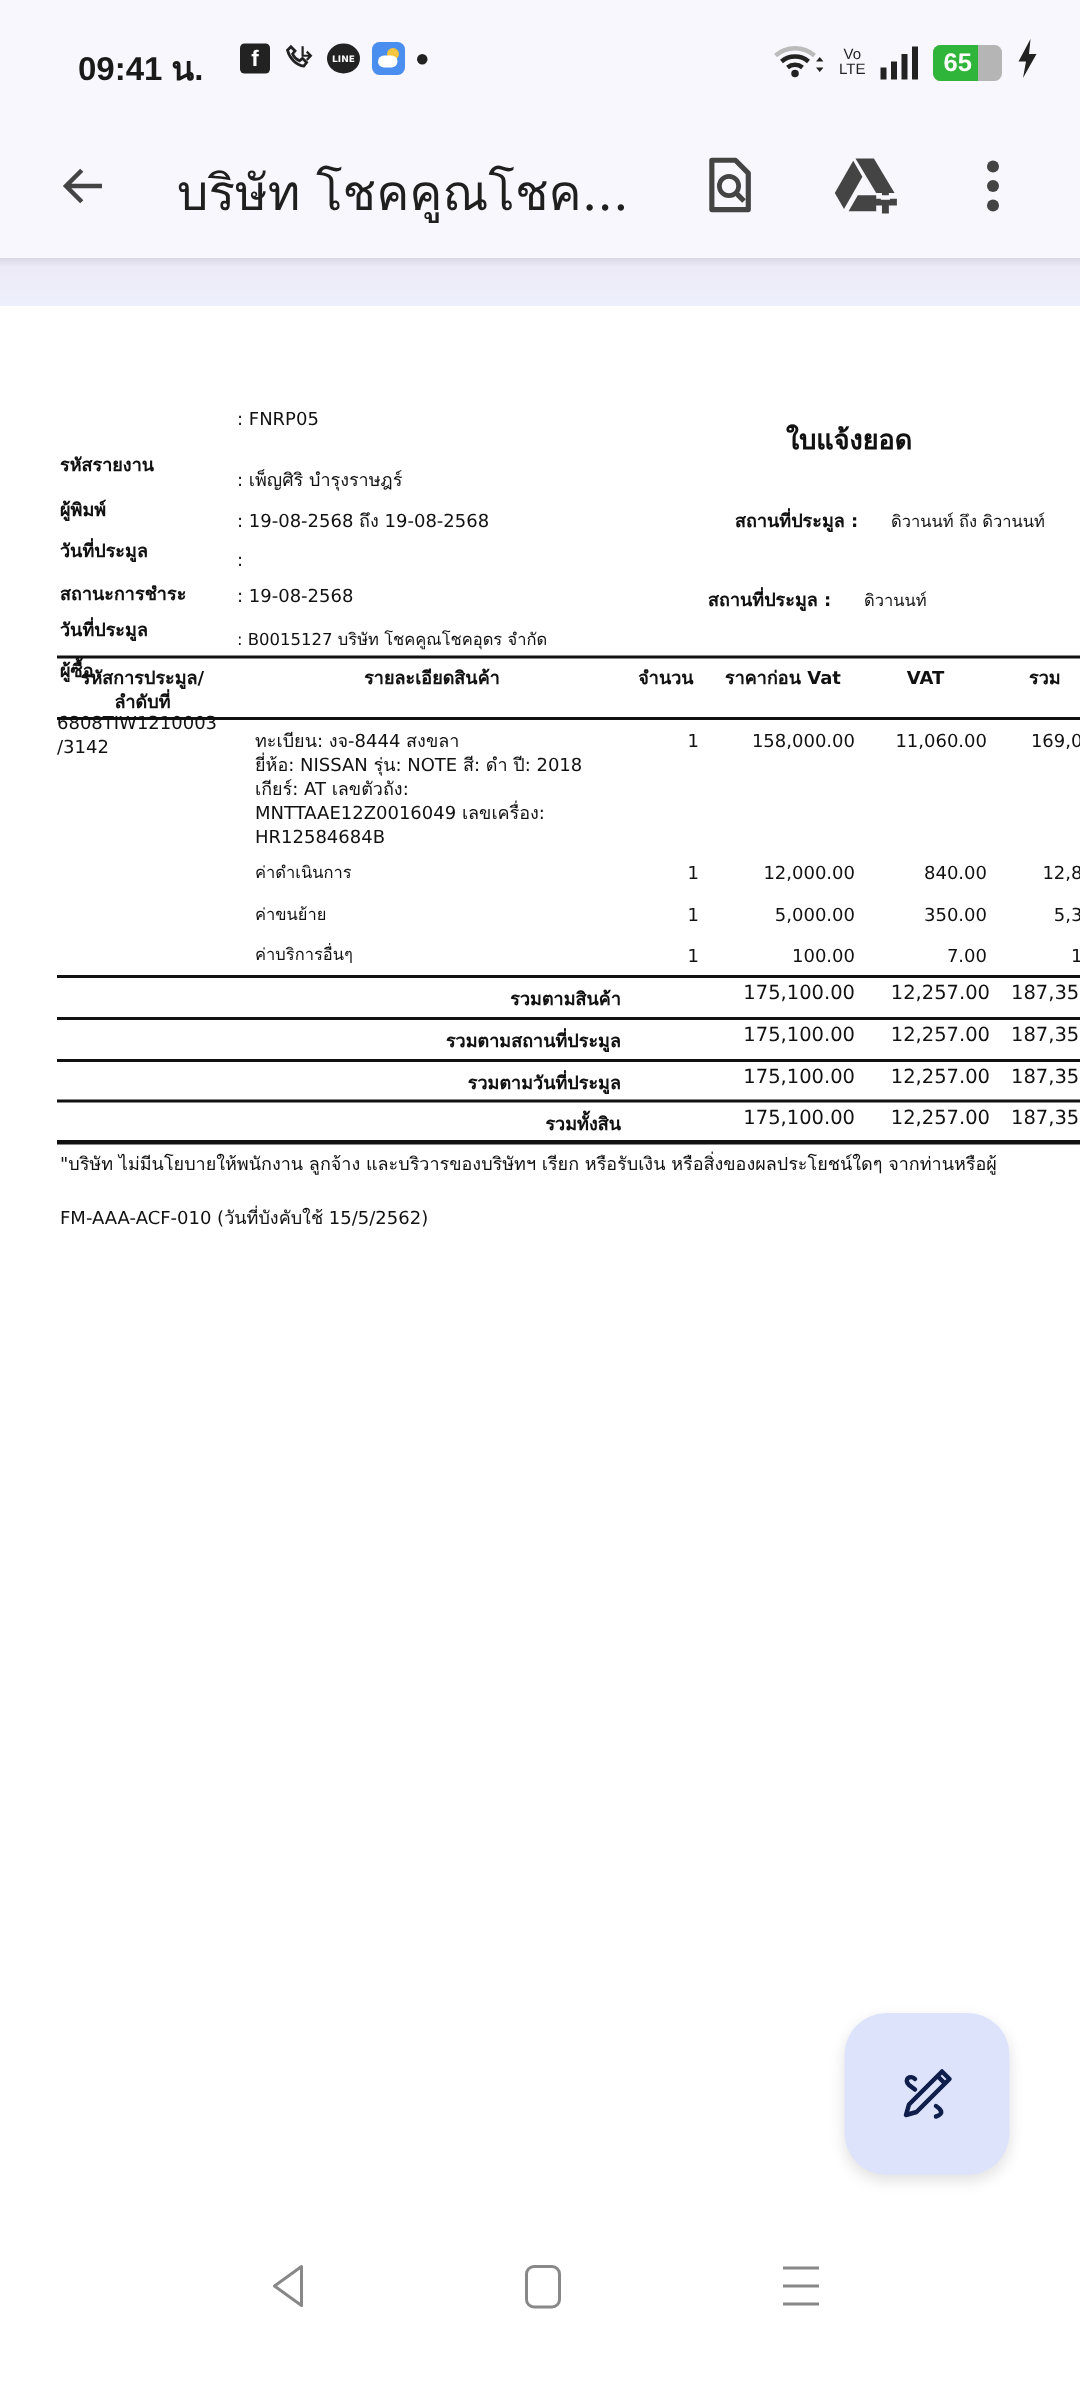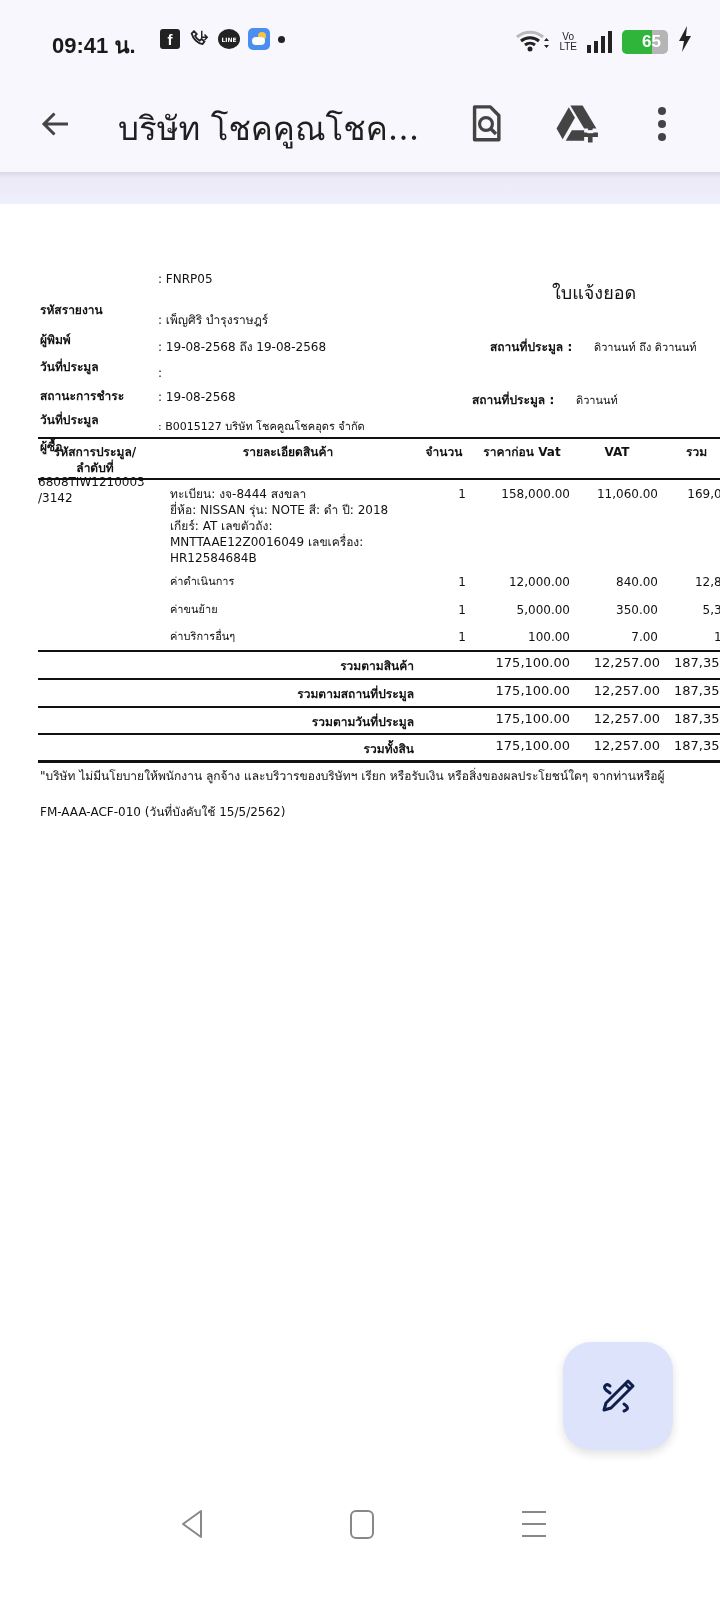--- a/index.html
+++ b/index.html
@@ -13,33 +13,33 @@
   .sb-weather { background: #4a8ef0; border-radius: 5px; width: 22px; height: 22px; position: relative; }
   .sb-weather::after { content: ""; position: absolute; left: 4px; top: 9px; width: 13px; height: 8px; background: #fff; border-radius: 5px; }
   .sb-weather::before { content: ""; position: absolute; left: 10px; top: 4px; width: 8px; height: 8px; background: #f9c440; border-radius: 50%; }
   .sb-dot { width: 7px; height: 7px; background: #222; border-radius: 50%; }
   .sb-icons-right { position: absolute; right: 28px; top: 26px; display: flex; gap: 10px; align-items: center; }
   .volte { font-size: 10px; font-weight: normal; line-height: 10px; text-align: center; color: #222; font-family: "Liberation Sans", sans-serif; }
   .signal { display: flex; align-items: flex-end; gap: 3px; height: 22px; }
   .signal span { width: 4px; background: #222; display: block; }
   .battery { width: 46px; height: 24px; border-radius: 5px; background: #b5b5b5; position: relative; overflow: hidden; display: flex; align-items: center; }
   .battery-fill { position: absolute; left: 0; top: 0; bottom: 0; background: #2fb53a; }
-  .battery-text { position: relative; z-index: 1; color: #fff; font-weight: bold; font-size: 17px; padding-left: 20px; font-family: "Liberation Sans", sans-serif; }
+  .battery-text { position: relative; z-index: 1; color: #fff; font-weight: bold; font-size: 17px; padding-left: 7px; font-family: "Liberation Sans", sans-serif; }
   .bolt { font-size: 22px; color: #222; }
 
   .appbar { position: absolute; top: 80px; left: 0; width: 720px; height: 92px; background: #f8f7fd; }
   .back-btn { position: absolute; left: 30px; top: 18px; width: 52px; height: 52px; display: flex; align-items: center; justify-content: center; }
   .doc-title { position: absolute; left: 118px; top: 22px; font-size: 33px; color: #1f1f1f; font-family: "DejaVu Serif", serif; white-space: nowrap; }
   .act-btn { position: absolute; top: 18px; width: 52px; height: 52px; display: flex; align-items: center; justify-content: center; }
   .appbar-shadow { position: absolute; top: 172px; left: 0; width: 720px; height: 32px; background: linear-gradient(#d9d8e4 0px, #eceaf6 6px, #eef0fd 32px); }
 
   .page { position: absolute; top: 204px; left: 2px; width: 718px; height: 1278px; background: #ffffff; overflow: hidden; font-family: "DejaVu Sans", sans-serif; color: #111; }
   .meta-label { position: absolute; left: 38px; font-weight: bold; font-size: 12px; white-space: nowrap; margin-top: 20px; }
   .meta-val { position: absolute; left: 156px; font-size: 12px; white-space: nowrap; }
-  .report-title { position: absolute; left: 522px; top: 74px; font-size: 18px; font-weight: normal; white-space: nowrap; margin-left: 28px; }
+  .report-title { position: absolute; left: 522px; top: 74px; font-size: 18px; font-weight: bold; white-space: nowrap; }
   .loc-label { position: absolute; font-weight: bold; font-size: 12px; white-space: nowrap; }
   .loc-val { position: absolute; font-size: 11px; white-space: nowrap; }
 
   .rule { position: absolute; left: 36px; width: 690px; background: #111; }
   .th { position: absolute; font-weight: bold; font-size: 12px; text-align: center; white-space: nowrap; line-height: 16px; }
   .td { position: absolute; font-size: 12px; white-space: nowrap; line-height: 16px; }
   .num { text-align: right; }
   .tot-label { position: absolute; font-weight: bold; font-size: 12px; text-align: right; width: 380px; left: 32px; white-space: nowrap; }
   .tot-num { position: absolute; font-weight: normal; font-size: 13px; text-align: right; white-space: nowrap; }
   .footnote { position: absolute; left: 38px; top: 562px; font-size: 12px; white-space: nowrap; }

